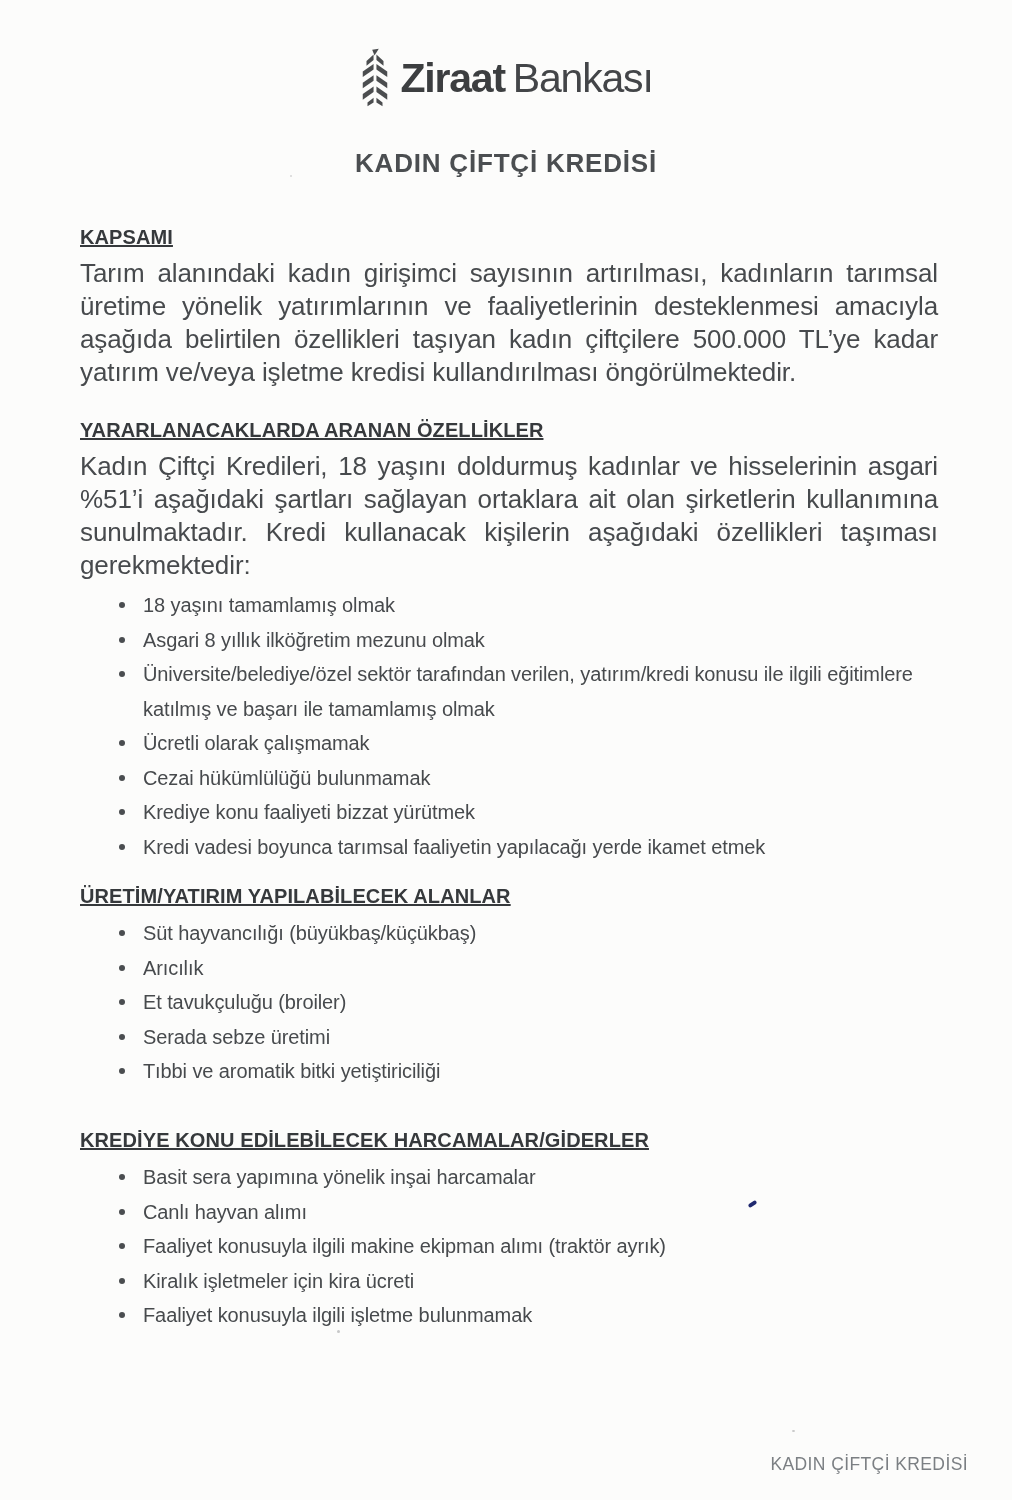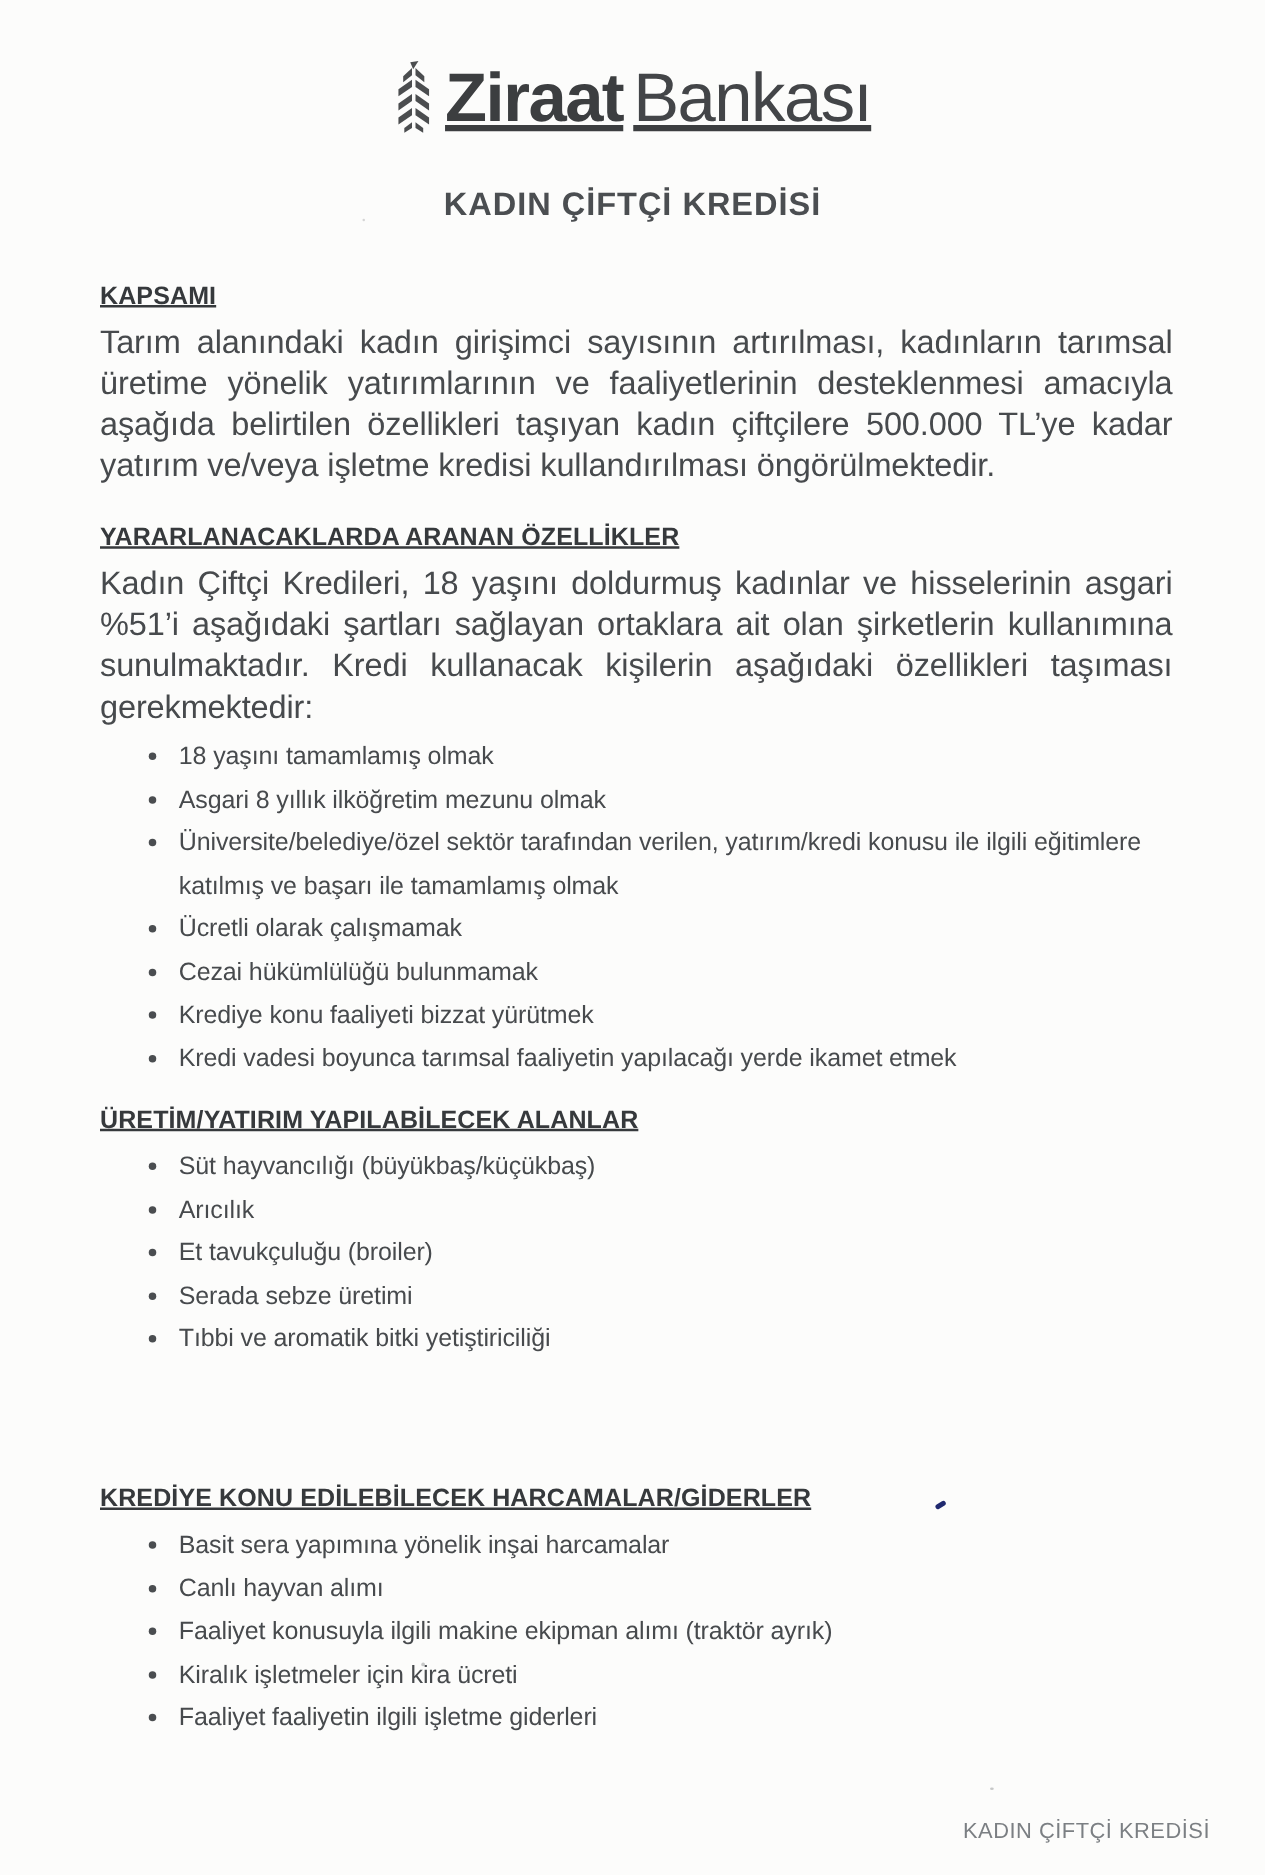--- a/index.html
+++ b/index.html
@@ -23,26 +23,25 @@
     top: 48px;
     left: 0;
     width: 100%;
     display: flex;
     justify-content: center;
     align-items: center;
     gap: 9px;
   }
   .wheat { width: 32px; height: 60px; }
   .logo-text {
-    font-size: 55px;
+    font-size: 41px;
     letter-spacing: -1.2px;
     color: #3c3e40;
     white-space: nowrap;
     line-height: 60px;
-    text-decoration: underline;
   }
   .logo-text .z { font-weight: 700; }
   .logo-text .b { font-weight: 400; margin-left: 8px; color: #434548; }
   
   .title {
     position: absolute;
     top: 148px;
     left: 0;
     width: 100%;
     margin: 0;
@@ -95,21 +94,21 @@
     top: 14px;
     width: 6px;
     height: 6px;
     border-radius: 50%;
     background: #4a4d50;
   }
   
   #sec-0 { top: 224px; }
   #sec-1 { top: 417px; }
   #sec-2 { top: 883px; }
-  #sec-3 { top: 1186px; }
+  #sec-3 { top: 1127px; }
   
   .footer {
     position: absolute;
     top: 1454px;
     right: 44px;
     font-size: 17.5px;
     letter-spacing: 0.4px;
     color: #7b7f83;
   }
   
@@ -189,21 +188,21 @@
           <li>Tıbbi ve aromatik bitki yetiştiriciliği</li>
         </ul>
       </section>
       <section class="section" id="sec-3">
         <h2 class="sec-h">KREDİYE KONU EDİLEBİLECEK HARCAMALAR/GİDERLER</h2>
         <ul class="blist">
           <li>Basit sera yapımına yönelik inşai harcamalar</li>
           <li>Canlı hayvan alımı</li>
           <li>Faaliyet konusuyla ilgili makine ekipman alımı (traktör ayrık)</li>
           <li>Kiralık işletmeler için kira ücreti</li>
-          <li>Faaliyet faaliyetin ilgili işletme giderleri</li>
+          <li>Faaliyet konusuyla ilgili işletme bulunmamak</li>
         </ul>
       </section>
     </div>
 
   <div class="ink-mark"></div>
   <div class="speck s1"></div>
   <div class="speck s2"></div>
   <div class="speck s3"></div>
 
   <div class="footer">KADIN ÇİFTÇİ KREDİSİ</div>

